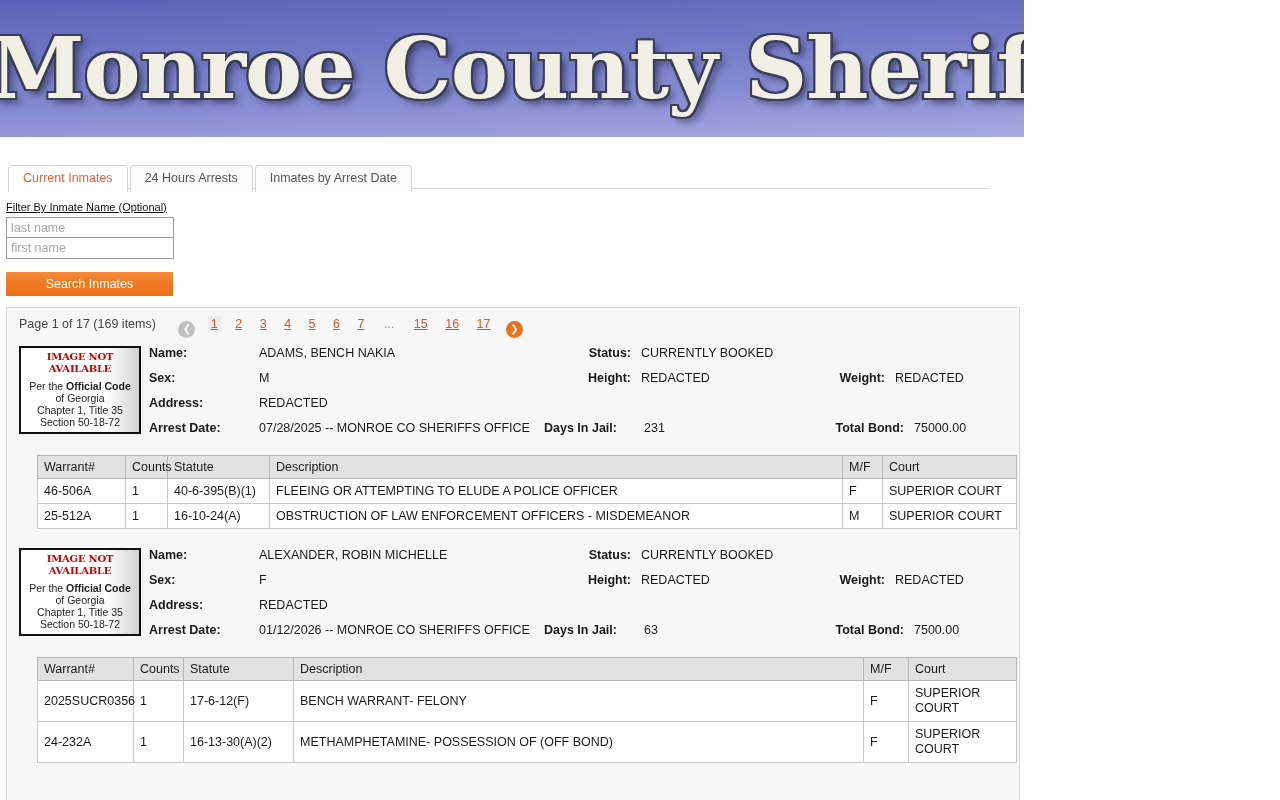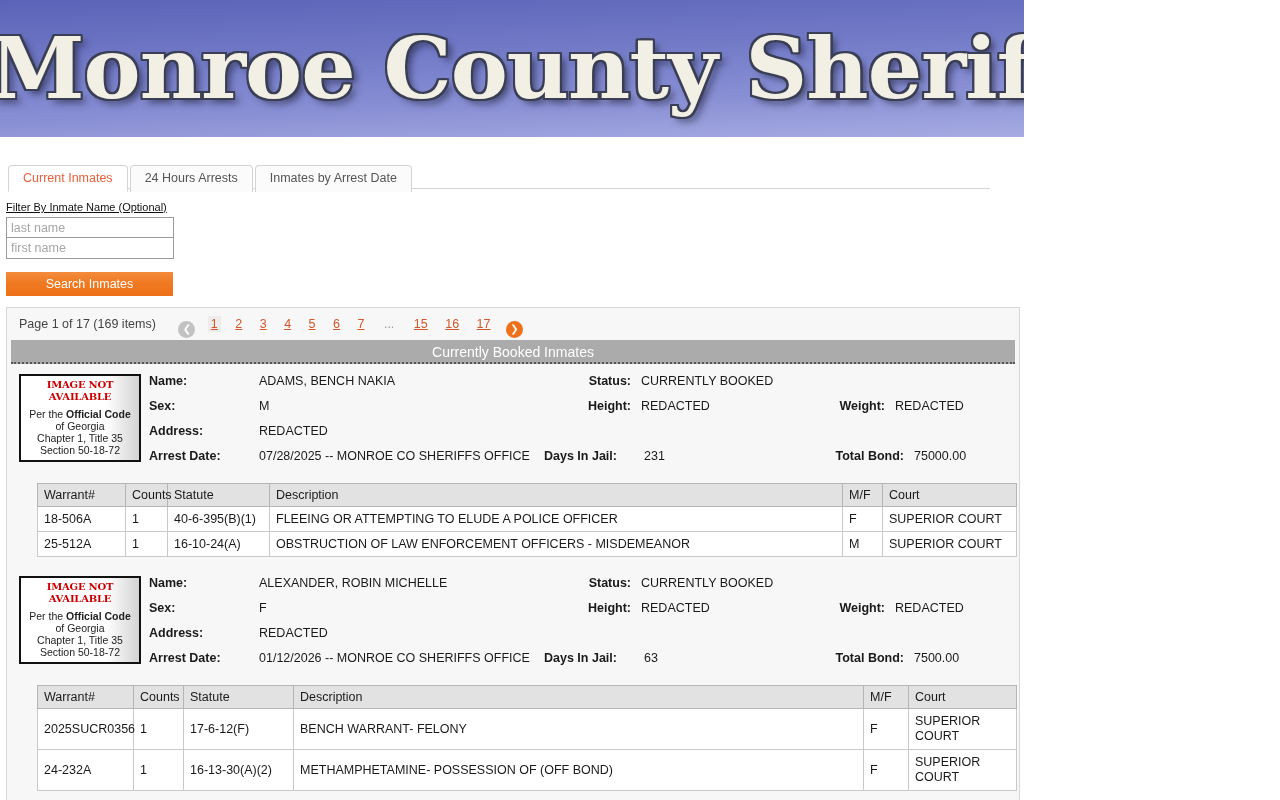--- a/index.html
+++ b/index.html
@@ -311,21 +311,20 @@
     <span class="pg-num">5</span>
     <span class="pg-num">6</span>
     <span class="pg-num">7</span>
     <span class="pg-num pg-ellipsis">...</span>
     <span class="pg-num">15</span>
     <span class="pg-num">16</span>
     <span class="pg-num">17</span>
     <span class="pg-arrow next">❯</span>
   </div>
 
-  <div class="section-bar">Currently Booked Inmates</div>
 
   <div class="inmate">
     <div class="inmate-row">
       <div class="photo">
         <div class="photo-head">IMAGE NOT AVAILABLE</div>
         <div class="photo-body">
           <span>Per the </span><b>Official Code</b><br>
           <span>of Georgia</span><br>
           <span>Chapter 1, Title 35</span><br>
           <span>Section 50-18-72</span>
@@ -367,21 +366,21 @@
           <th class="col-w">Warrant#</th>
           <th class="col-c">Counts</th>
           <th class="col-s">Statute</th>
           <th class="col-d">Description</th>
           <th class="col-mf">M/F</th>
           <th class="col-ct">Court</th>
         </tr>
       </thead>
       <tbody>
         <tr>
-          <td>18-506A</td>
+          <td>46-506A</td>
           <td>1</td>
           <td>40-6-395(B)(1)</td>
           <td>FLEEING OR ATTEMPTING TO ELUDE A POLICE OFFICER</td>
           <td>F</td>
           <td>SUPERIOR COURT</td>
         </tr>
         <tr>
           <td>25-512A</td>
           <td>1</td>
           <td>16-10-24(A)</td>

